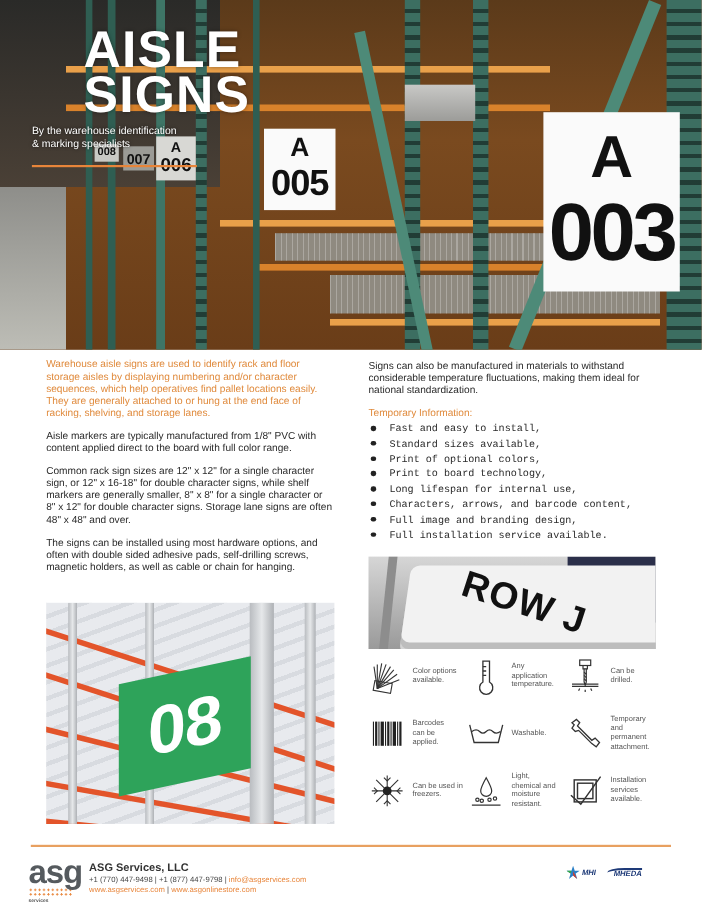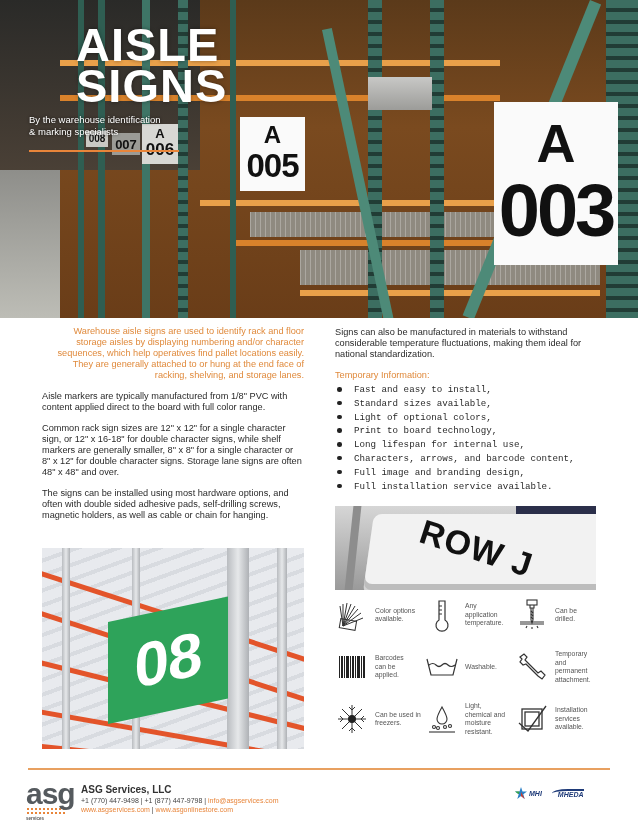--- a/index.html
+++ b/index.html
@@ -41,21 +41,21 @@
   .hero-title { position: absolute; left: 28px; top: 24px; color: #ffffff; font-weight: bold;
           font-size: 47px; line-height: 41px; letter-spacing: 1px; text-shadow: 0 0 4px rgba(0,0,0,.4); margin-left: 48px; }
   .hero-sub { position: absolute; left: 29px; top: 114px; color: #ffffff; font-size: 9.5px; line-height: 12px; text-shadow: 0 0 3px rgba(0,0,0,.8); }
   .hero-rule { position: absolute; left: 29px; top: 150px; width: 150px; height: 2px; background: #e8853a; }
 
   
   .col { position: absolute; font-size: 9.2px; line-height: 11px; color: #2a2a2a; }
   .col-left { left: 42px; top: 326px; width: 262px; }
   .col-right { left: 335px; top: 327px; width: 268px; }
   .col p { margin-bottom: 10px; }
-  .col p.accent { color: #e08a3c; text-align: right; }
+  .col p.accent { color: #e08a3c; }
   .info-heading { color: #e08a3c; margin-bottom: 3px; }
   .bullets { list-style: none; }
   .bullets li { position: relative; padding-left: 19px; height: 13.8px; font-family: Liberation Mono, monospace; }
   .bullets li::before { content: ""; position: absolute; left: 2px; top: 3px; width: 4.5px; height: 4.5px; border-radius: 50%; background: #222; }
 
   
   .photo-row { position: absolute; left: 335px; top: 506px; width: 261px; height: 84px; overflow: hidden;
           background: linear-gradient(180deg, #d6d6d6, #9a9a9a); }
   .photo-row .dark { position:absolute; right:0; top:0; width:80px; height:60px; background:#2b2f4a; }
   .photo-row .card { position: absolute; left: 34px; top: 8px; width: 240px; height: 70px; background: #f2f2f2;
@@ -153,21 +153,21 @@
   <p>Common rack sign sizes are 12" x 12" for a single character sign, or 12" x 16-18" for double character signs, while shelf markers are generally smaller, 8" x 8" for a single character or 8" x 12" for double character signs.  Storage lane signs are often 48" x 48" and over.</p>
   <p>The signs can be installed using most hardware options, and often with double sided adhesive pads, self-drilling screws, magnetic holders, as well as cable or chain for hanging.</p>
 </div>
 
 <div class="col col-right">
   <p>Signs can also be manufactured in materials to withstand considerable temperature fluctuations, making them ideal for national standardization.</p>
   <div class="info-heading">Temporary Information:</div>
   <ul class="bullets">
     <li>Fast and easy to install,</li>
     <li>Standard sizes available,</li>
-    <li>Light of optional colors,</li>
+    <li>Print of optional colors,</li>
     <li>Print to board technology,</li>
     <li>Long lifespan for internal use,</li>
     <li>Characters, arrows, and barcode content,</li>
     <li>Full image and branding design,</li>
     <li>Full installation service available.</li>
   </ul>
 </div>
 
 <div class="photo-row">
   <div class="dark"></div>

